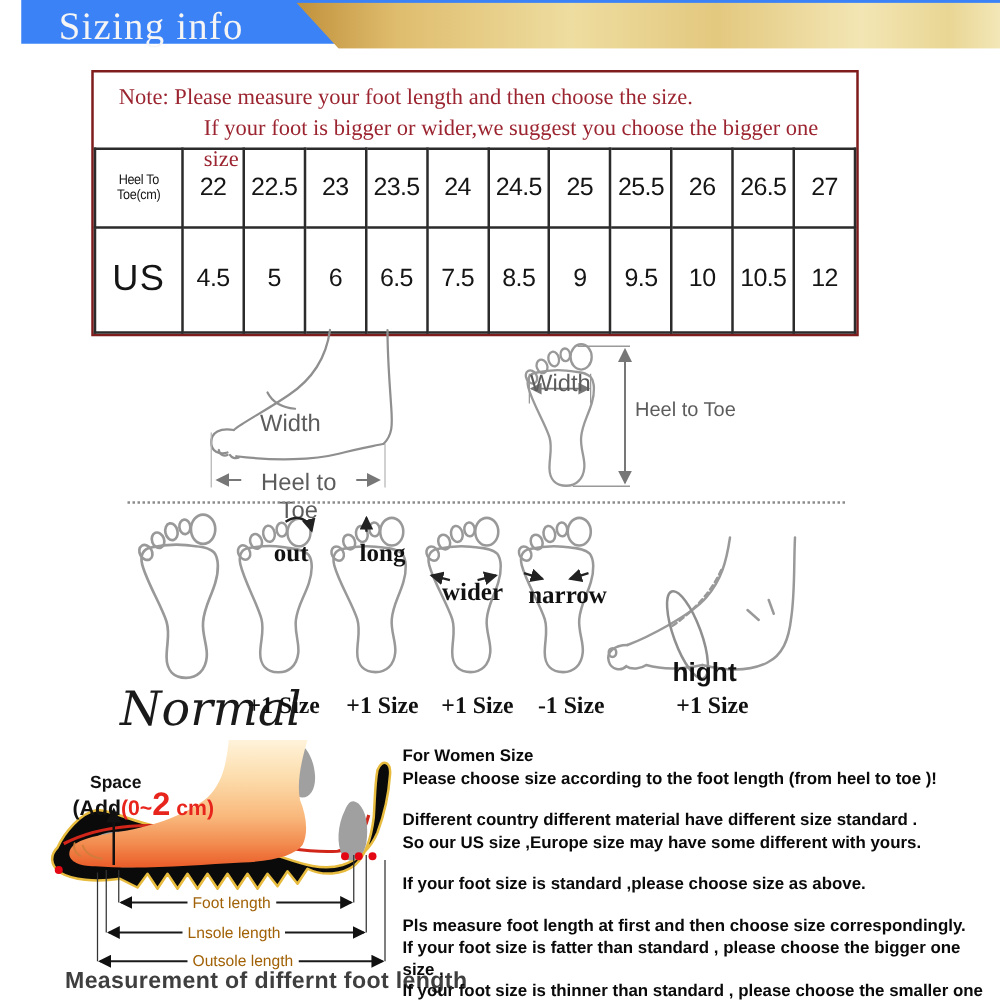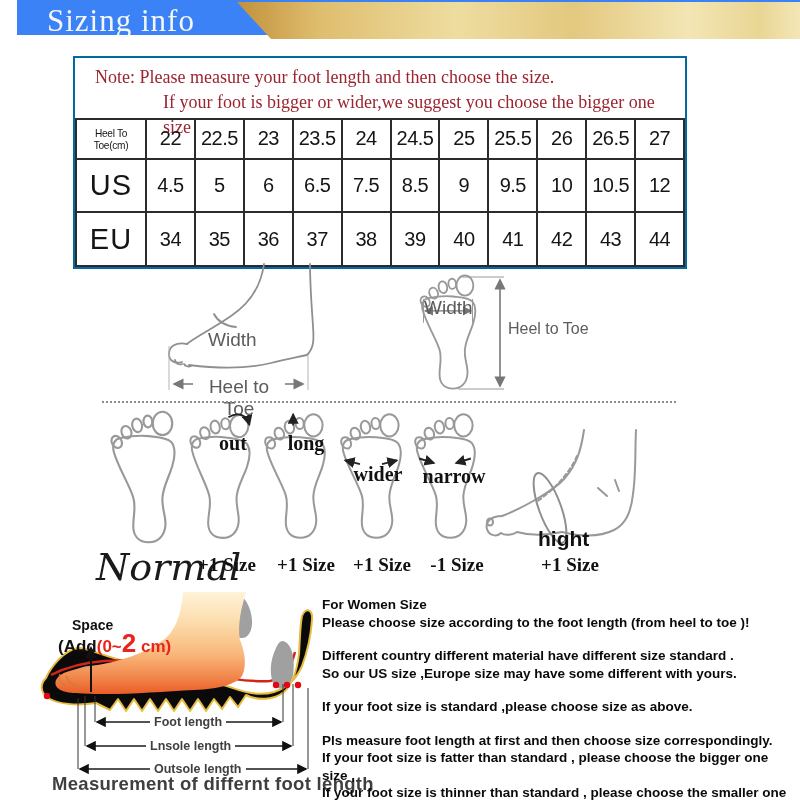--- a/index.html
+++ b/index.html
@@ -8,21 +8,21 @@
   .abs { position:absolute; }
 
   
   .header { left:17px; top:0; width:800px; height:35px; background:#3b82f6; }
   .title { left:30px; top:3px; color:#f5f5f5; font-family:"Liberation Serif",serif; font-size:31px; letter-spacing:1px; }
   .ribbon { left:220px; top:2px; width:580px; height:37px;
     background:linear-gradient(90deg,#c1913c 0%,#dfbd6e 14%,#eedda0 38%,#e3c87f 58%,#f3e6b4 78%,#e9d694 90%,#f7eec6 100%);
     clip-path:polygon(0 0,100% 0,100% 100%,34px 100%); }
 
   
-  .size-box { left:73px; top:56px; width:614px; height:213px; border:2px solid #0369a1; background:#fff; }
+  .size-box { left:73px; top:56px; width:614px; height:213px; border:2px solid #7f1d1d; background:#fff; }
   .note { height:62px; padding-top:7px; color:#9b2430; font-family:"Liberation Serif",serif; font-size:18px; line-height:25px; }
   .note-l1 { padding-left:20px; }
   .note-l2 { padding-left:88px; }
   table.sizes { position:absolute; left:0; bottom:0; width:100%; height:149px; border-collapse:collapse; table-layout:fixed; }
   table.sizes td { border:2px solid #2b2b2b; text-align:center; vertical-align:middle; color:#151515; overflow:hidden; }
   td.lbl-sm { font-size:11px; transform:scaleX(.92); letter-spacing:-.3px; }
   td.lbl-big { font-size:29px; letter-spacing:1px; }
   td.num { font-size:20px; letter-spacing:-.5px; }
 
   
@@ -35,21 +35,21 @@
   .sz-label { font-family:"Liberation Serif",serif; font-weight:bold; font-size:19px; color:#111; text-align:center; width:70px; }
   .normal-label { font-family:"DejaVu Serif",serif; font-style:italic; font-size:38px; color:#1a1a1a; }
   .hight-label { font-family:"Liberation Sans",sans-serif; font-weight:bold; font-size:21px; color:#111;margin-top:31px; }
 
   
   .space-word { left:72px; top:617px; font-weight:bold; font-size:14px; color:#111; }
   .space-line { left:58px; top:631px; white-space:nowrap; line-height:24px; }
   .space-line .k { font-weight:bold; font-size:17px; color:#111; }
   .space-line .r { font-weight:bold; font-size:17px; color:#e8251c; }
   .space-line .big { font-weight:bold; font-size:26px; color:#e8251c; }
-  .m-label { background:#fff; font-weight:bold; font-size:12.5px; color:#404040; padding:0 4px; white-space:nowrap; }
+  .m-label { background:#fff; font-weight:normal; font-size:12.5px; color:#a16207; padding:0 4px; white-space:nowrap; }
   .caption { left:52px; top:773px; font-weight:bold; font-size:18.5px; color:#3f3f3f; letter-spacing:.3px; }
 
   
   .rnotes { left:322px; top:596px; width:474px; }
   .rnotes div { font-weight:bold; font-size:13.5px; color:#0a0a0a; line-height:17.5px; }
   .rnotes .gap { margin-top:16px; }
 </style>
 </head>
 <body>
 
@@ -119,34 +119,20 @@
       <td class="num">6</td>
       <td class="num">6.5</td>
       <td class="num">7.5</td>
       <td class="num">8.5</td>
       <td class="num">9</td>
       <td class="num">9.5</td>
       <td class="num">10</td>
       <td class="num">10.5</td>
       <td class="num">12</td>
     </tr>
-    <tr>
-      <td class="lbl-big">EU</td>
-      <td class="num">34</td>
-      <td class="num">35</td>
-      <td class="num">36</td>
-      <td class="num">37</td>
-      <td class="num">38</td>
-      <td class="num">39</td>
-      <td class="num">40</td>
-      <td class="num">41</td>
-      <td class="num">42</td>
-      <td class="num">43</td>
-      <td class="num">44</td>
-    </tr>
   </tbody>
     </table>
 </div>
 
 <svg class="abs" style="left:146px;top:262px" width="190" height="138" viewBox="0 0 190 138">
   <g fill="none" stroke="#8f8f8f" stroke-width="1.8" stroke-linecap="round">
     <path d="M118,2 C115,24 103,42 85,54 C66,67 48,76 41,82"></path>
     <path d="M164,2 C164,26 166,48 167,64 C168,78 168,86 161,93"></path>
     <path d="M41,82 C30,80 23,84 23,92 C23,99 29,102 36,100"></path>
     <path d="M29,98 a5,5 0 0 0 7,4"></path>

